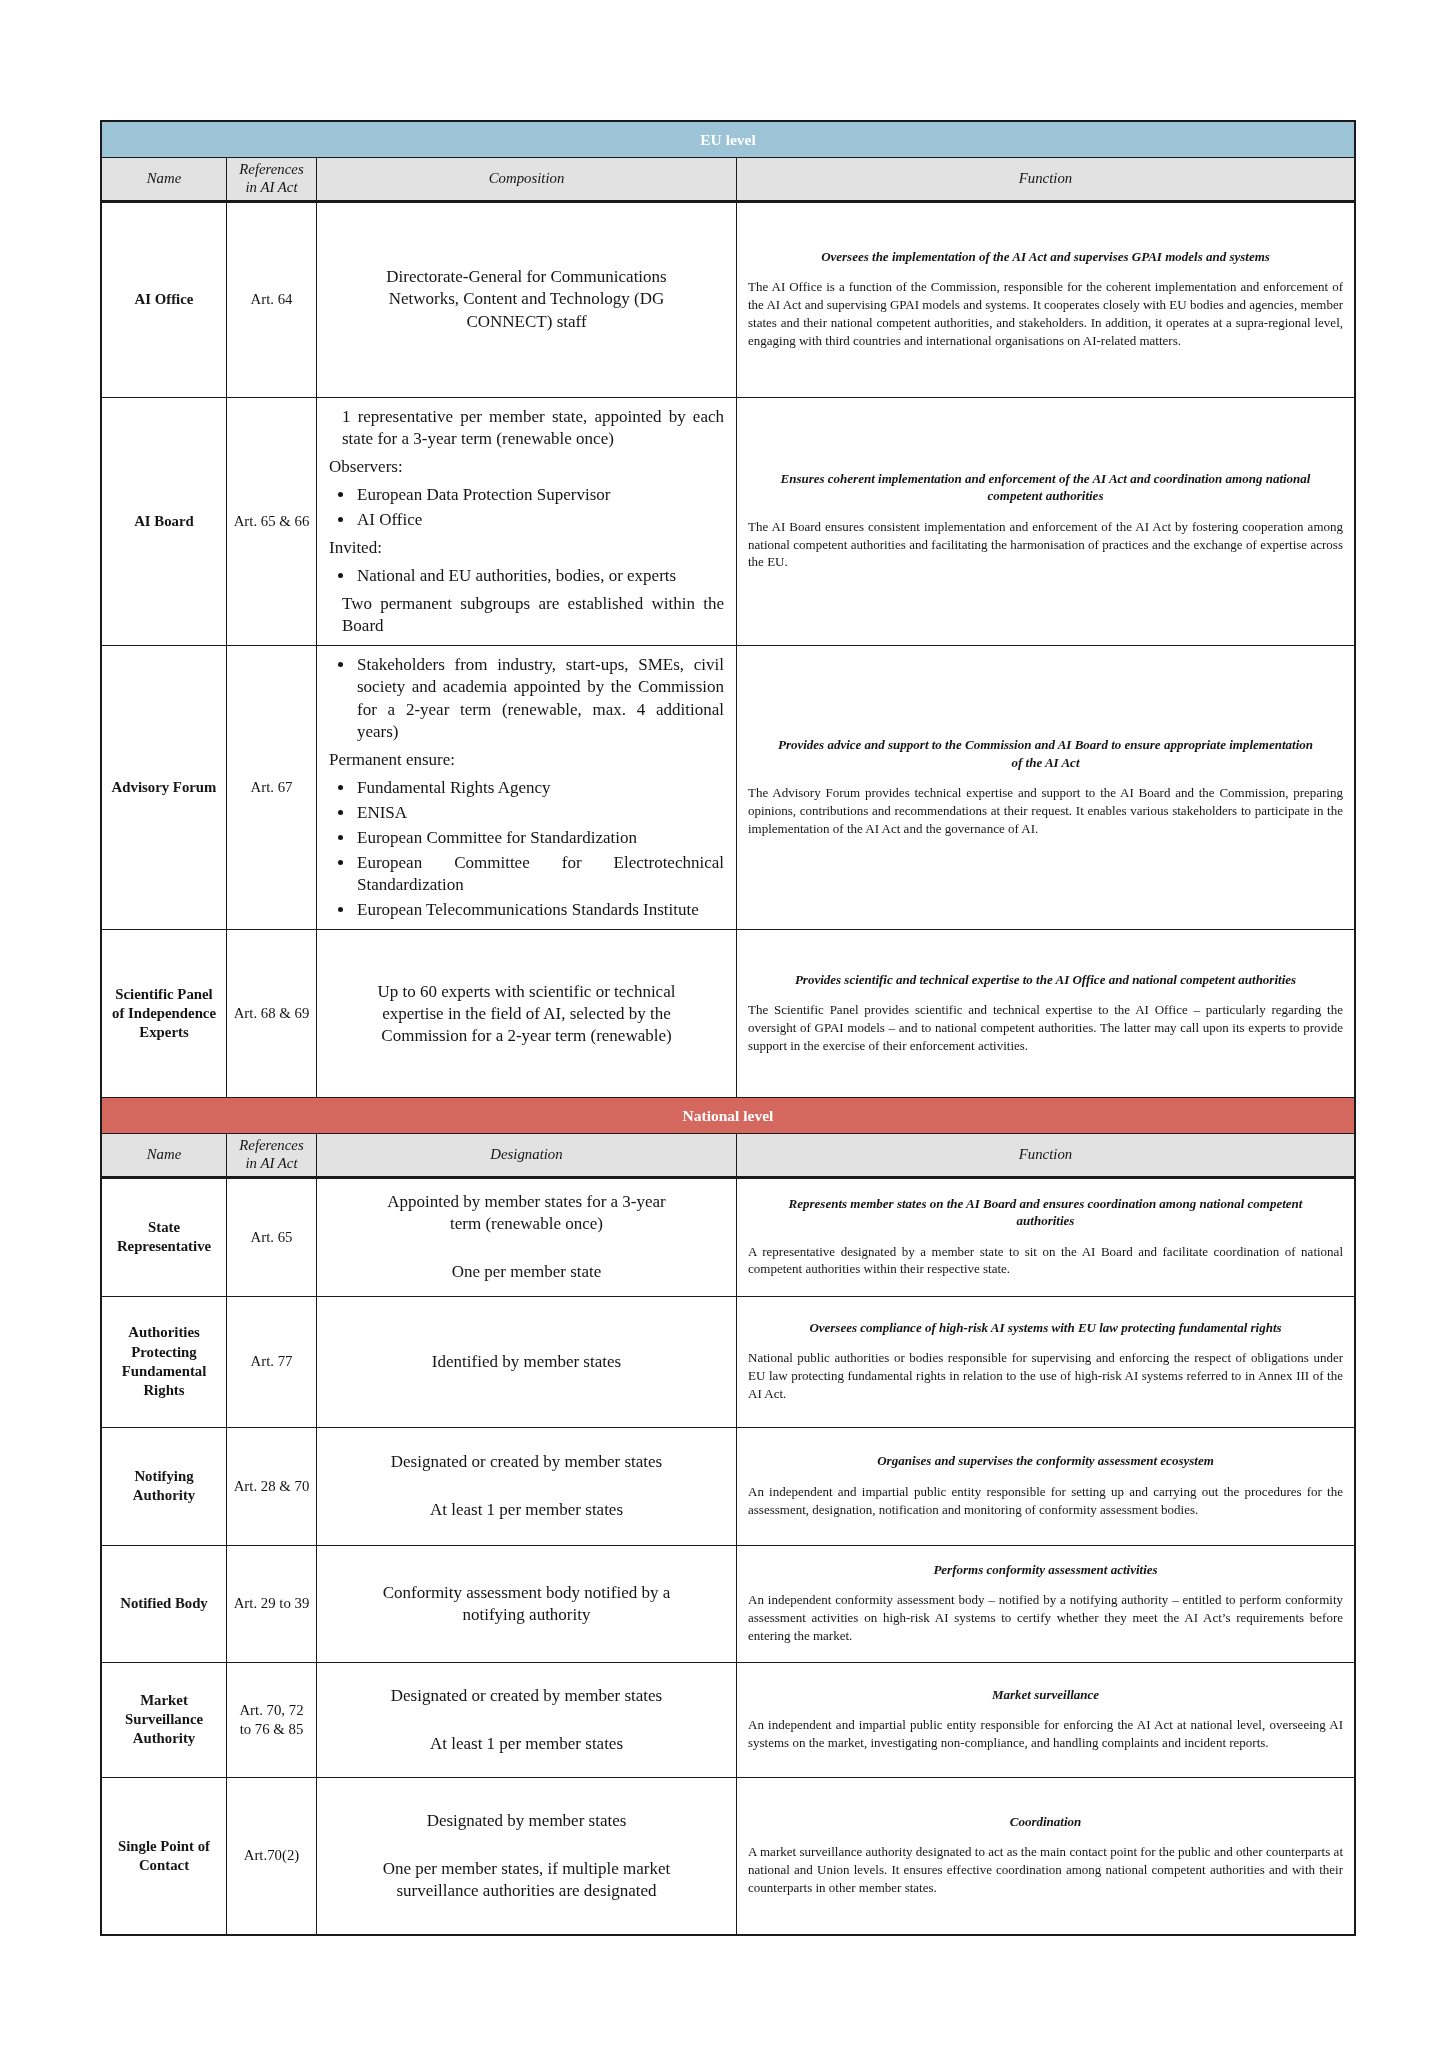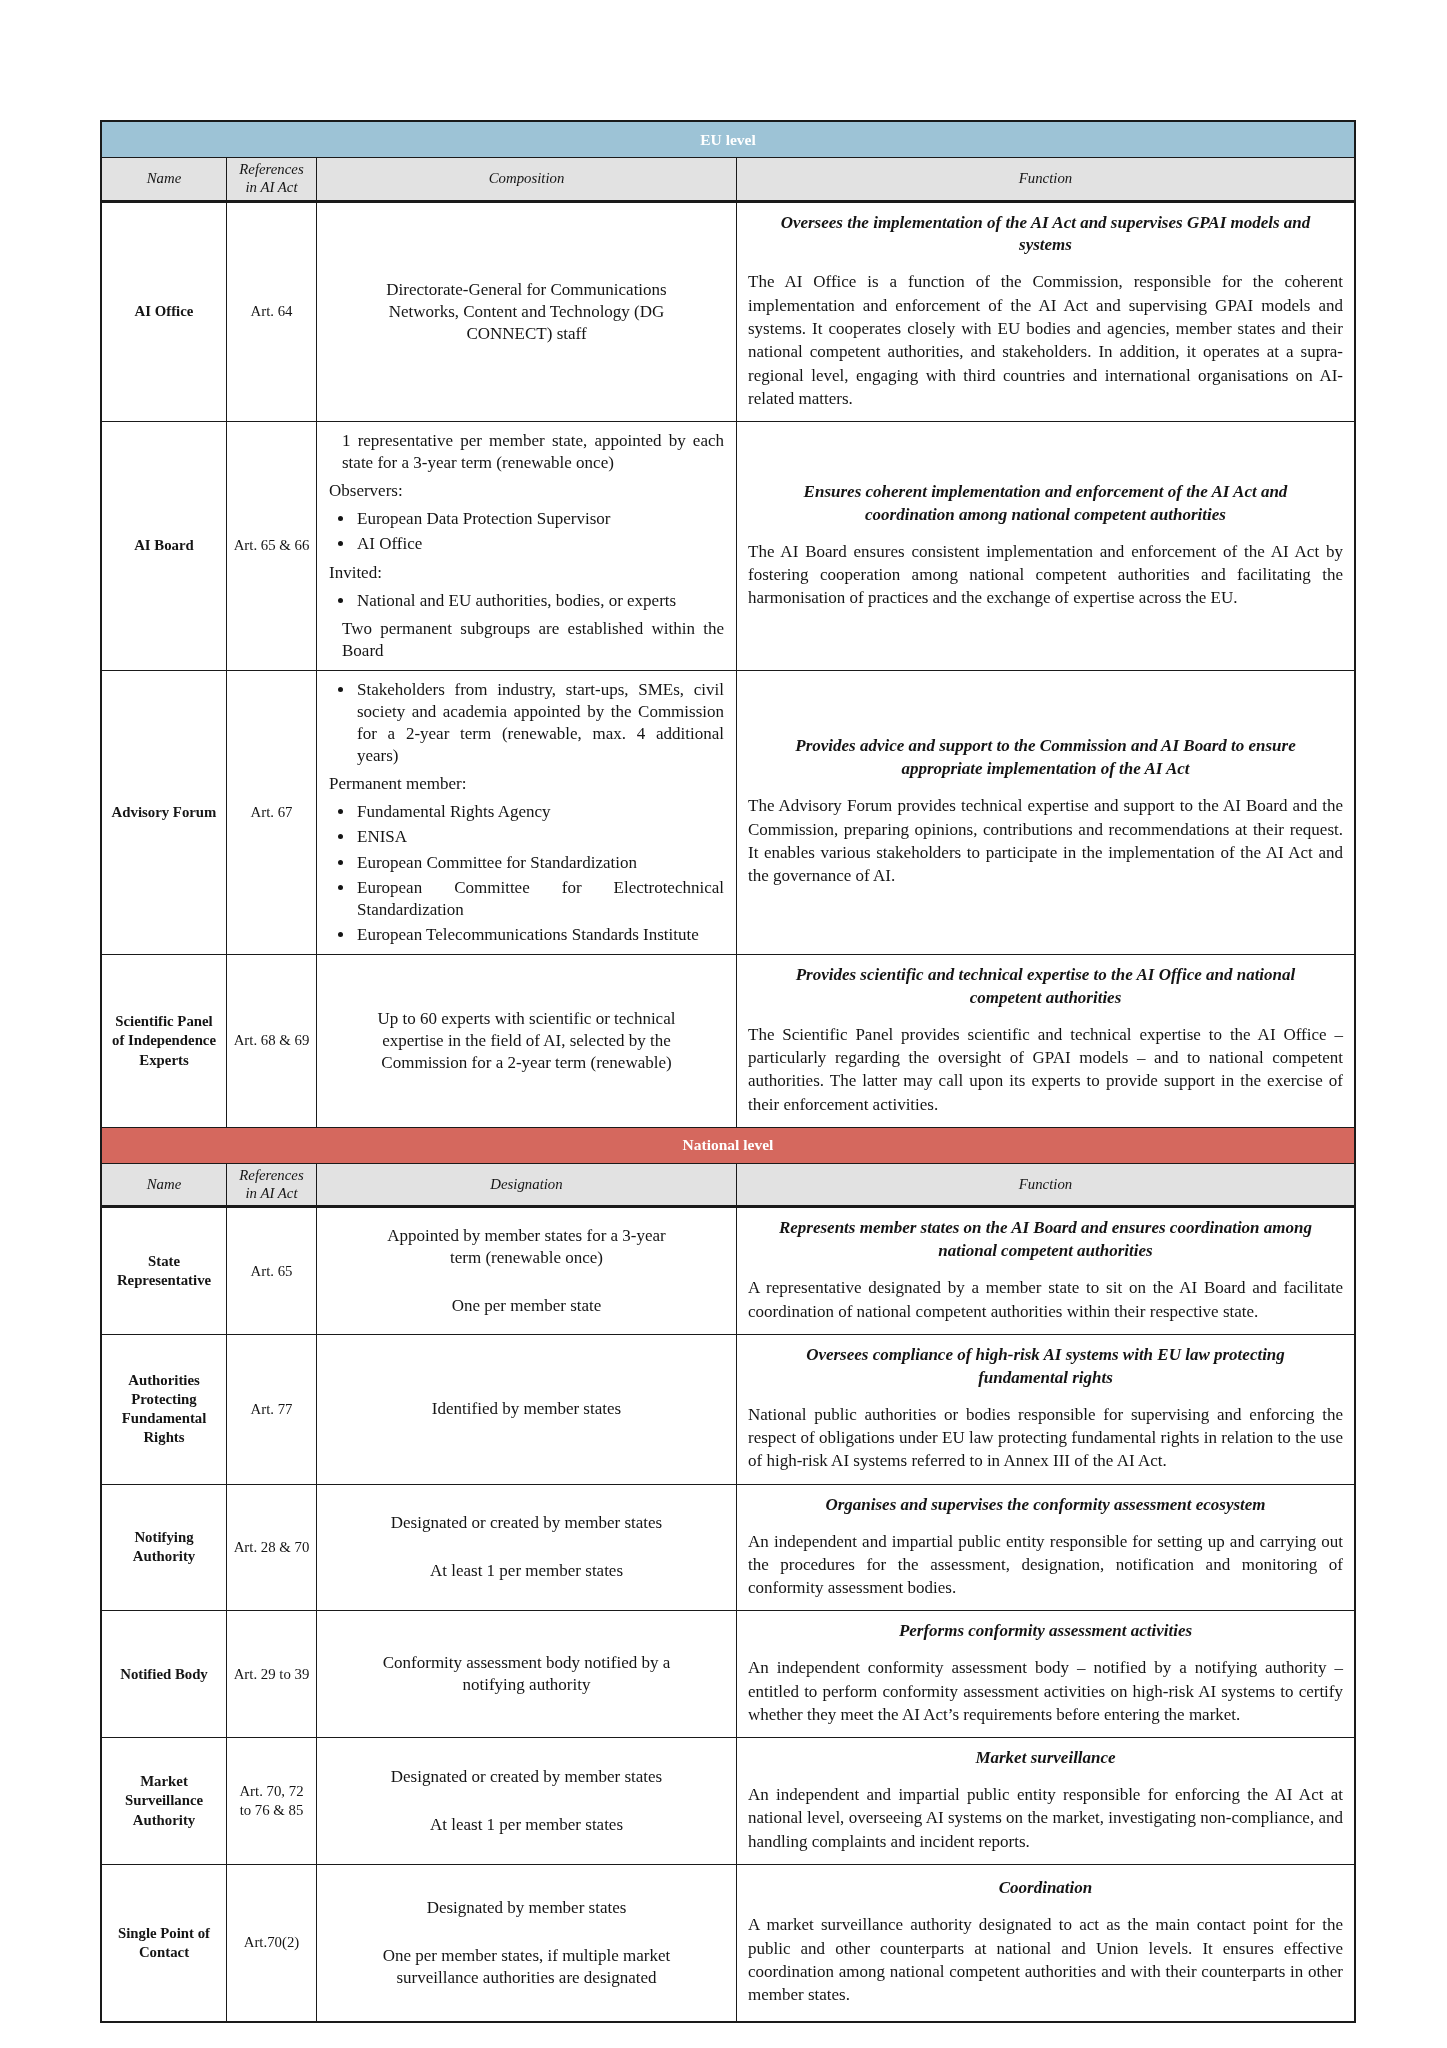--- a/index.html
+++ b/index.html
@@ -50,21 +50,21 @@
   .c-comp.comp-top { justify-content:flex-start; gap:6px; padding:8px 12px 8px 12px; }
   .c-comp p { margin:0; }
   .c-comp p.align-justify { text-align:justify;margin-left:13px; }
   .c-comp p.align-left { text-align:left; }
   .c-comp ul { margin:0; padding-left:26px; }
   .c-comp li { margin:0 0 3px 0; padding-left:2px; text-align:justify; }
   .c-comp li:last-child { margin-bottom:0; }
 
   .c-func {
     display:flex; flex-direction:column; justify-content:center;
-    gap:13px; padding:9px 11px 11px 11px; font-size:17px;
+    gap:13px; padding:9px 11px 11px 11px; font-size:13px;
   }
   .func-title {
     font-weight:bold; font-style:italic; text-align:center;
     max-width:92%; margin:0 auto; line-height:1.35;
   }
   .func-body { margin:0; text-align:justify; line-height:1.37; }
 </style>
 </head>
 <body>
 
@@ -115,21 +115,21 @@
     </div>
   </div>
 
   <div class="row body-row" style="min-height: 255px;">
     <div class="cell c-name">Advisory Forum</div>
     <div class="cell c-ref">Art. 67</div>
     <div class="cell c-comp comp-top">
             <ul>
               <li>Stakeholders from industry, start-ups, SMEs, civil society and academia appointed by the Commission for a 2-year term (renewable, max. 4 additional years)</li>
             </ul>
-            <p class="align-left">Permanent member:</p>
+            <p class="align-left">Permanent ensure:</p>
             <ul>
               <li>Fundamental Rights Agency</li>
               <li>ENISA</li>
               <li>European Committee for Standardization</li>
               <li>European Committee for Electrotechnical Standardization</li>
               <li>European Telecommunications Standards Institute</li>
             </ul>
           </div>
     <div class="cell c-func">
       <div class="func-title">Provides advice and support to the Commission and AI Board to ensure appropriate implementation of the AI Act</div>

